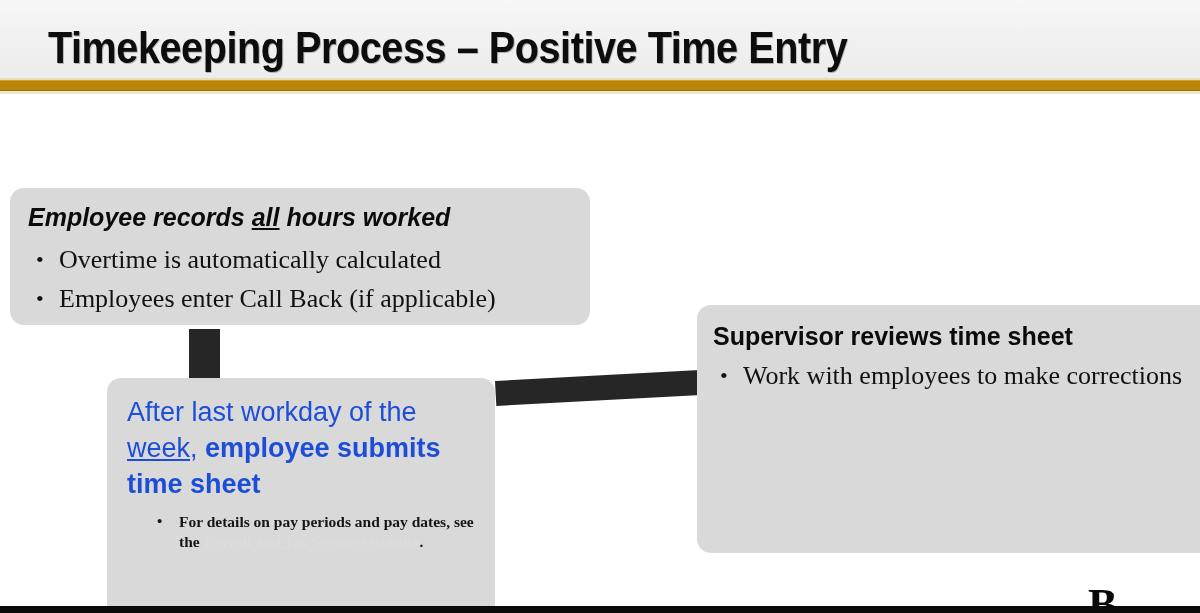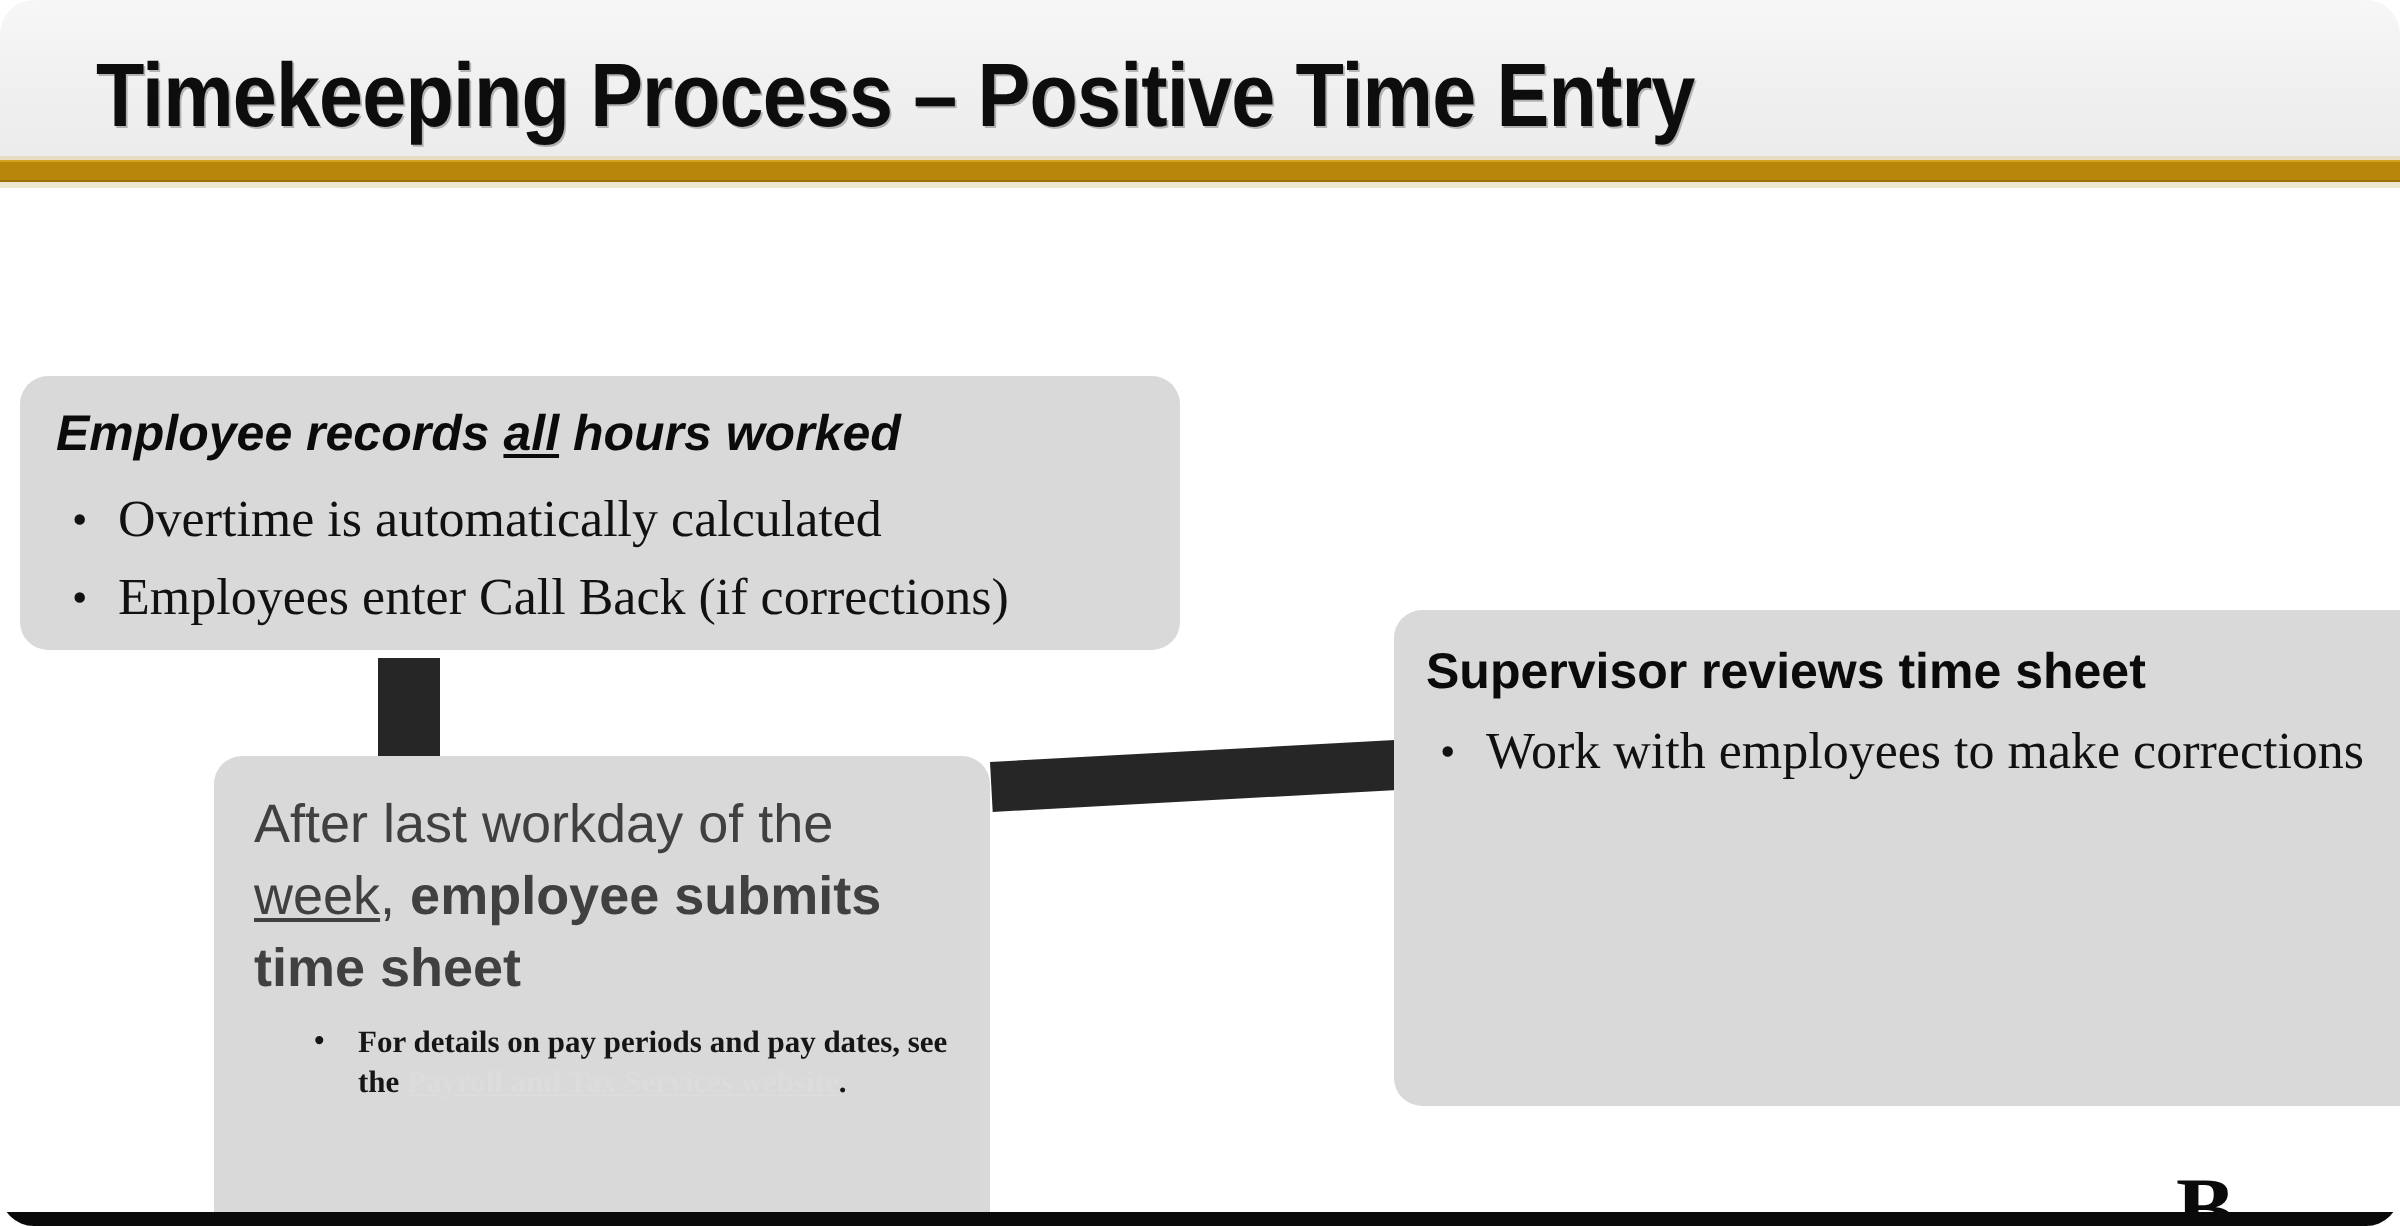--- a/index.html
+++ b/index.html
@@ -9,21 +9,20 @@
   }
   body {
     font-family: "Liberation Sans", sans-serif;
   }
   #slide {
     position: relative;
     width: 1200px;
     height: 613px;
     background: #ffffff;
     overflow: hidden;
-    border-radius: 17px;
   }
 
   
   .header-band {
     position: absolute;
     left: 0;
     top: 0;
     width: 1200px;
     height: 78px;
     background: linear-gradient(180deg, #f7f7f7 0%, #f1f1f1 45%, #ececec 100%);
@@ -128,21 +127,21 @@
     top: 378px;
     width: 388px;
     height: 235px;
     padding: 16px 20px 0 20px;
     border-bottom-left-radius: 0;
     border-bottom-right-radius: 0;
   }
   #box-submit .lead {
     font-size: 27px;
     line-height: 36px;
-    color: #404040;
+    color: #1d4ed8;
   }
   #box-submit .lead .u { text-decoration: underline; }
   #box-submit .lead .b { font-weight: bold; }
   #box-submit ul {
     margin-top: 10px;
     font-size: 15.5px;
     line-height: 20px;
     font-weight: bold;
     color: #161616;
   }
@@ -234,21 +233,21 @@
   <div class="header-band"></div>
   <div class="header-hairline"></div>
   <div class="header-rule"></div>
   <div class="header-rule-under"></div>
   <div class="slide-title">Timekeeping Process – Positive Time Entry</div>
 
   <div class="pbox" id="box-employee">
     <div class="heading"><span>Employee records </span><u>all</u><span> hours worked</span></div>
     <ul>
       <li>Overtime is automatically calculated</li>
-      <li>Employees enter Call Back (if corrections)</li>
+      <li>Employees enter Call Back (if applicable)</li>
     </ul>
   </div>
 
   <div class="connector" id="connector-vertical"></div>
   <div class="connector" id="connector-horizontal"></div>
 
   <div class="pbox" id="box-submit">
     <div class="lead"><span>After last workday of the </span><span class="u">week</span><span>, </span><span class="b">employee submits time sheet</span></div>
     <ul>
       <li><span>For details on pay periods and pay dates, see the </span><a class="linky" href="#">Payroll and Tax Services website</a><span>.</span></li>

